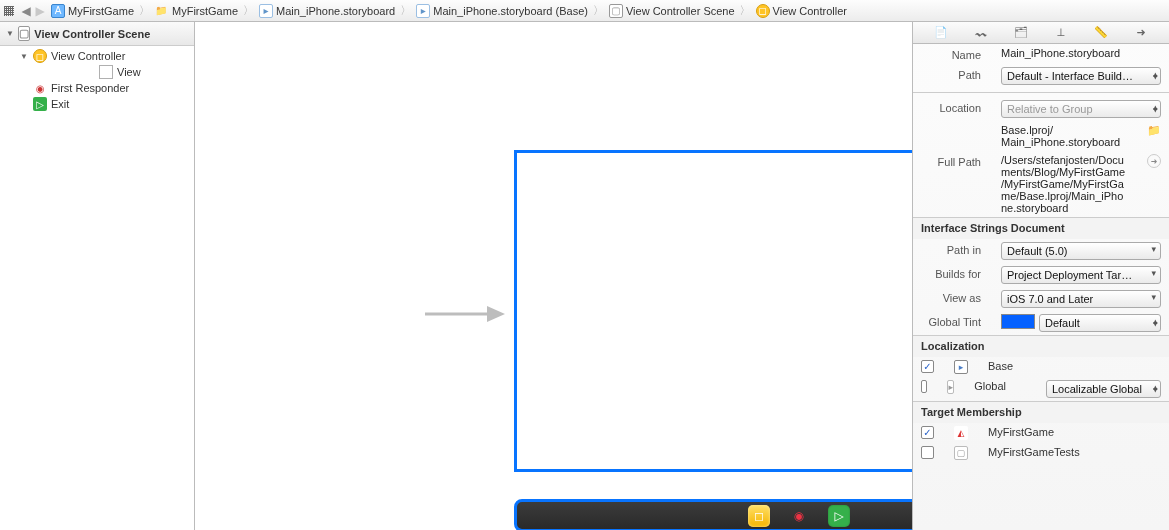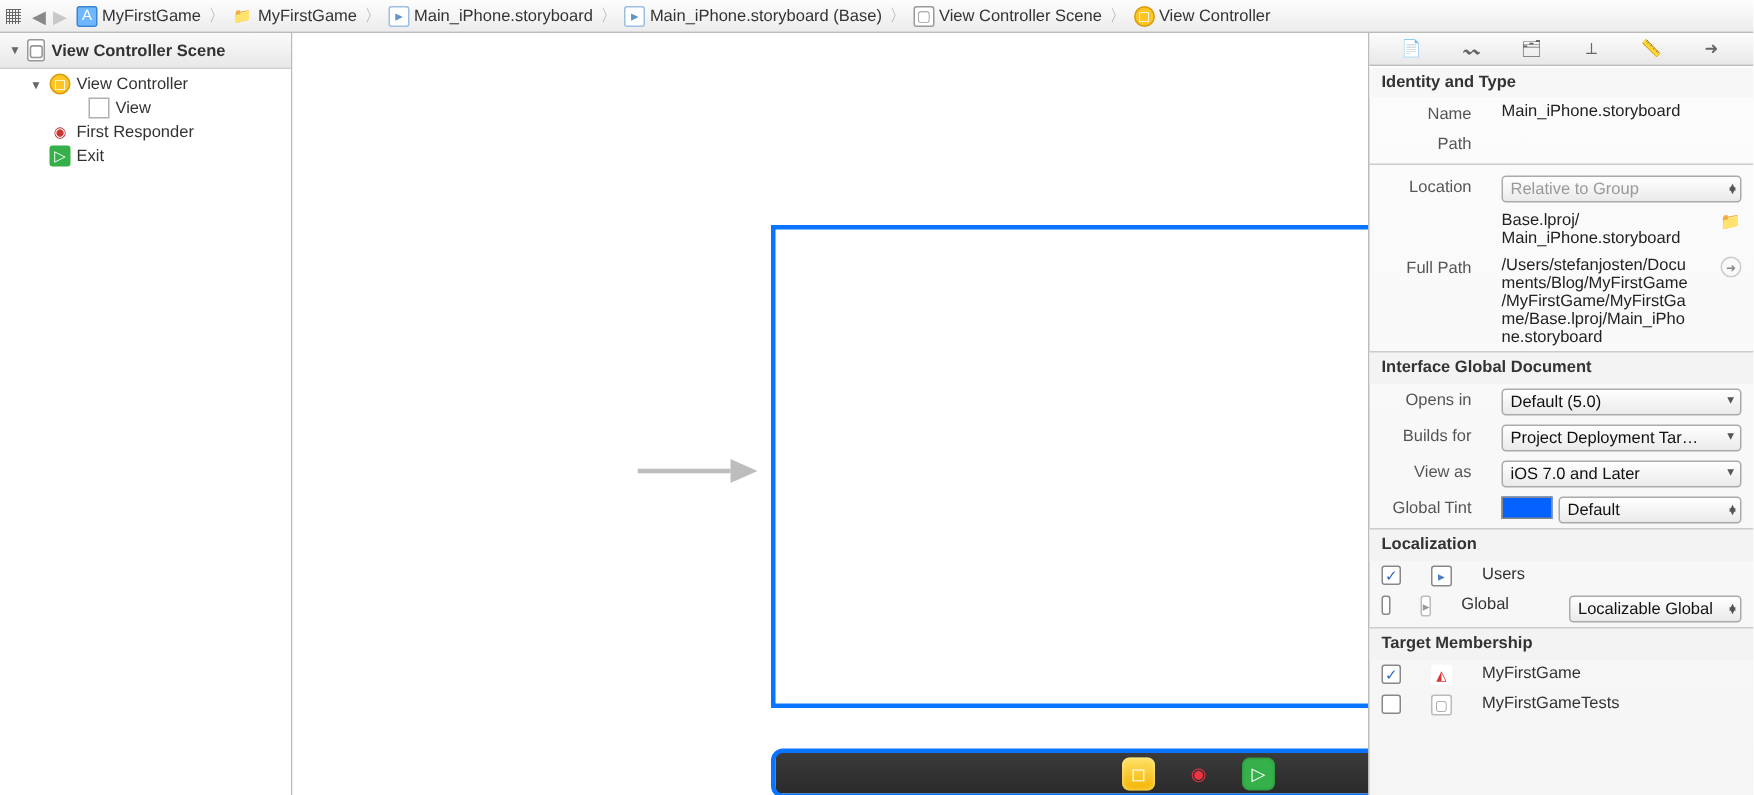--- a/index.html
+++ b/index.html
@@ -47,21 +47,21 @@
   .outline-head { background:linear-gradient(#fafafa,#e8e8e8); border-bottom:1px solid #ccc; padding:4px 6px; font-weight:bold; display:flex; align-items:center; gap:4px;}
   .outline-head::before{ content:"▼"; font-size:8px; color:#666; }
   .tree { padding:2px 0; }
   .node { display:flex; align-items:center; gap:4px; padding:1px 0 1px 6px; }
   .disclosure { width:9px; font-size:8px; color:#666; }
   .node .ico { width:14px; height:14px; display:inline-flex; align-items:center; justify-content:center; font-size:10px; }
   .ico-view { border:1px solid #b0b0b0; background:#fff; }
   .ico-resp { color:#c33; }
   .ico-exit { background:#35b04a; border-radius:2px; color:#fff; }
   .indent1 { padding-left:20px; }
-  .indent2 { padding-left:46px; }
+  .indent2 { padding-left:46px;margin-left:40px; }
   .selected { background:#fff; }
   
   .canvas { flex:1; position:relative; background:#fff; overflow:hidden; }
   .arrow-in { position:absolute; left:230px; top:282px; width:80px; height:20px; }
   .arrow-in svg { width:100%; height:100%; }
   .device {
     position:absolute; left:319px; top:128px; width:570px; height:322px;
     border:3px solid #0874ff; background:#fff;
   }
   .dock {
@@ -192,50 +192,52 @@
   <div class="inspector">
     <div class="tabs">
       <span class="tab active">📄</span>
       <span class="tab">〰</span>
       <span class="tab">🗂</span>
       <span class="tab">⟂</span>
       <span class="tab">📏</span>
       <span class="tab">➜</span>
     </div>
 
-    <div class="section-title">Identity and Type</div>
     <div class="row">
       <div class="lbl">Name</div>
       <div class="val">Main_iPhone.storyboard</div>
     </div>
     <div class="row">
       <div class="lbl">Path</div>
+      <div class="select dbl">
+          <span>Default - Interface Build…</span>
+        </div>
     </div>
     <div class="divider"></div>
     <div class="row">
       <div class="lbl">Location</div>
       <div class="select dbl disabled">
           <span>Relative to Group</span>
         </div>
     </div>
     <div class="row">
       <div class="lbl"></div>
       <div class="val" style="white-space:pre-line">Base.lproj/
 Main_iPhone.storyboard</div>
       <span class="mini-folder">📁</span>
     </div>
     <div class="row">
       <div class="lbl">Full Path</div>
       <div class="val">/Users/stefanjosten/Documents/Blog/MyFirstGame/MyFirstGame/MyFirstGame/Base.lproj/Main_iPhone.storyboard</div>
       <span class="arrow-btn">➜</span>
     </div>
 
-    <div class="sec-head">Interface Global Document</div>
-    <div class="row">
-      <div class="lbl">Opens in</div>
+    <div class="sec-head">Interface Strings Document</div>
+    <div class="row">
+      <div class="lbl">Path in</div>
       <div class="select">
           <span>Default (5.0)</span>
         </div>
     </div>
     <div class="row">
       <div class="lbl">Builds for</div>
       <div class="select">
           <span>Project Deployment Tar…</span>
         </div>
     </div>
@@ -252,21 +254,21 @@
         <div class="select dbl" style="flex:1">
             <span>Default</span>
           </div>
       </div>
     </div>
 
     <div class="sec-head">Localization</div>
     <div class="row">
       <span class="checkbox on"></span>
       <span class="tiny-ico">▸</span>
-      <span>Users</span>
+      <span>Base</span>
     </div>
     <div class="row">
       <span class="checkbox"></span>
       <span class="tiny-ico" style="color:#999;border-color:#bbb">▸</span>
       <span>Global</span>
       <div style="flex:1"></div>
       <div class="select dbl" style="width:115px;flex:none">
           <span>Localizable Global</span>
         </div>
     </div>

